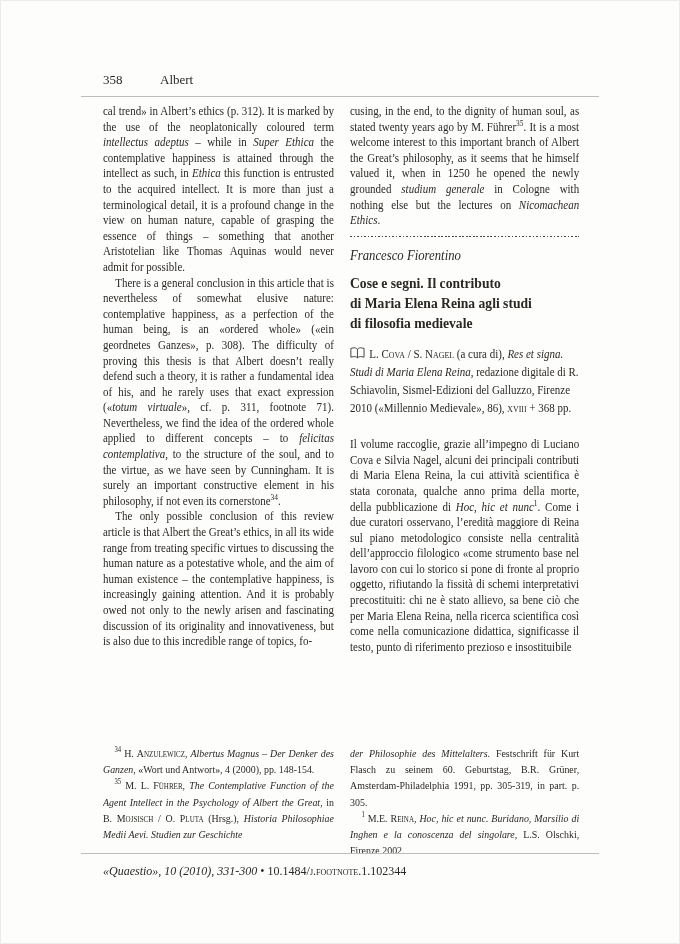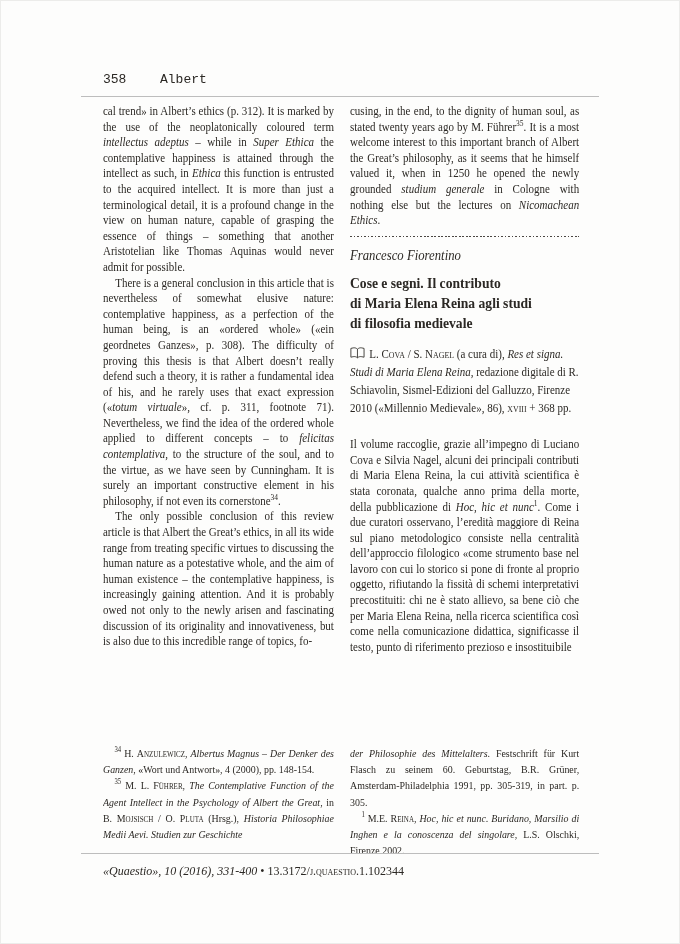--- a/index.html
+++ b/index.html
@@ -1,21 +1,21 @@
 <!DOCTYPE html>
 <html><head>
 <meta charset="utf-8">
 <style>
   html,body{margin:0;padding:0;background:#ffffff;}
   .sheet{
     position:relative;width:680px;height:944px;background:#fdfdfc;
     font-family:"Liberation Serif","DejaVu Serif",serif;color:#2b2824;
     box-shadow:inset 0 0 0 1px #ececea;overflow:hidden;
   }
-  .hdr{position:absolute;left:103px;top:72px;display:flex;font-size:13px;line-height:15px;font-family:Liberation Mono, monospace;}
+  .hdr{position:absolute;left:103px;top:72px;display:flex;font-size:13px;line-height:15px;}
   .hdr .pnum{width:57px;}
   .rule{position:absolute;left:81px;width:518px;height:1px;background:#bdbdbd;}
   .hdr-rule{top:96px;}
   .ftr-rule{top:853px;}
 
   .col{position:absolute;top:104px;height:628px;overflow:hidden;
        transform:scaleX(0.878);transform-origin:0 0;}
   .col-left{left:103px;width:263px;}
   .col-right{left:350px;width:261px;}
 
@@ -77,15 +77,15 @@
   <div class="fnblock fn-left">
       <p class="para indent"><sup>34</sup><span> H. </span><span class="sc">Anzulewicz</span><span>, </span><span class="it">Albertus Magnus – Der Denker des Ganzen</span><span>, «Wort und Antwort», 4 (2000), pp. 148-154.</span></p>
       <p class="para indent"><sup>35</sup><span> M. L. </span><span class="sc">Führer</span><span>, </span><span class="it">The Contemplative Function of the Agent Intellect in the Psychology of Albert the Great</span><span>, in B. </span><span class="sc">Mojsisch</span><span> / O. </span><span class="sc">Pluta</span><span> (Hrsg.), </span><span class="it">Historia Philosophiae Medii Aevi. Studien zur Geschichte</span></p>
     </div>
   <div class="fnblock fn-right">
       <p class="para"><span class="it">der Philosophie des Mittelalters</span><span>. Festschrift für Kurt Flasch zu seinem 60. Geburtstag, B.R. Grüner, Amsterdam-Philadelphia 1991, pp. 305-319, in part. p. 305.</span></p>
       <p class="para indent"><sup>1</sup><span> M.E. </span><span class="sc">Reina</span><span>, </span><span class="it">Hoc, hic et nunc. Buridano, Marsilio di Inghen e la conoscenza del singolare</span><span>, L.S. Olschki, Firenze 2002.</span></p>
     </div>
 
   <div class="rule ftr-rule"></div>
-  <div class="ftr"><span class="it">«Quaestio», 10 (2016), 331-400</span><span> • 13.3172/</span><span class="sc">j.quaestio</span><span>.1.102344</span></div>
+  <div class="ftr"><span class="it">«Quaestio», 10 (2010), 331-300</span><span> • 10.1484/</span><span class="sc">j.footnote</span><span>.1.102344</span></div>
 
 </div>
 
 </body></html>

